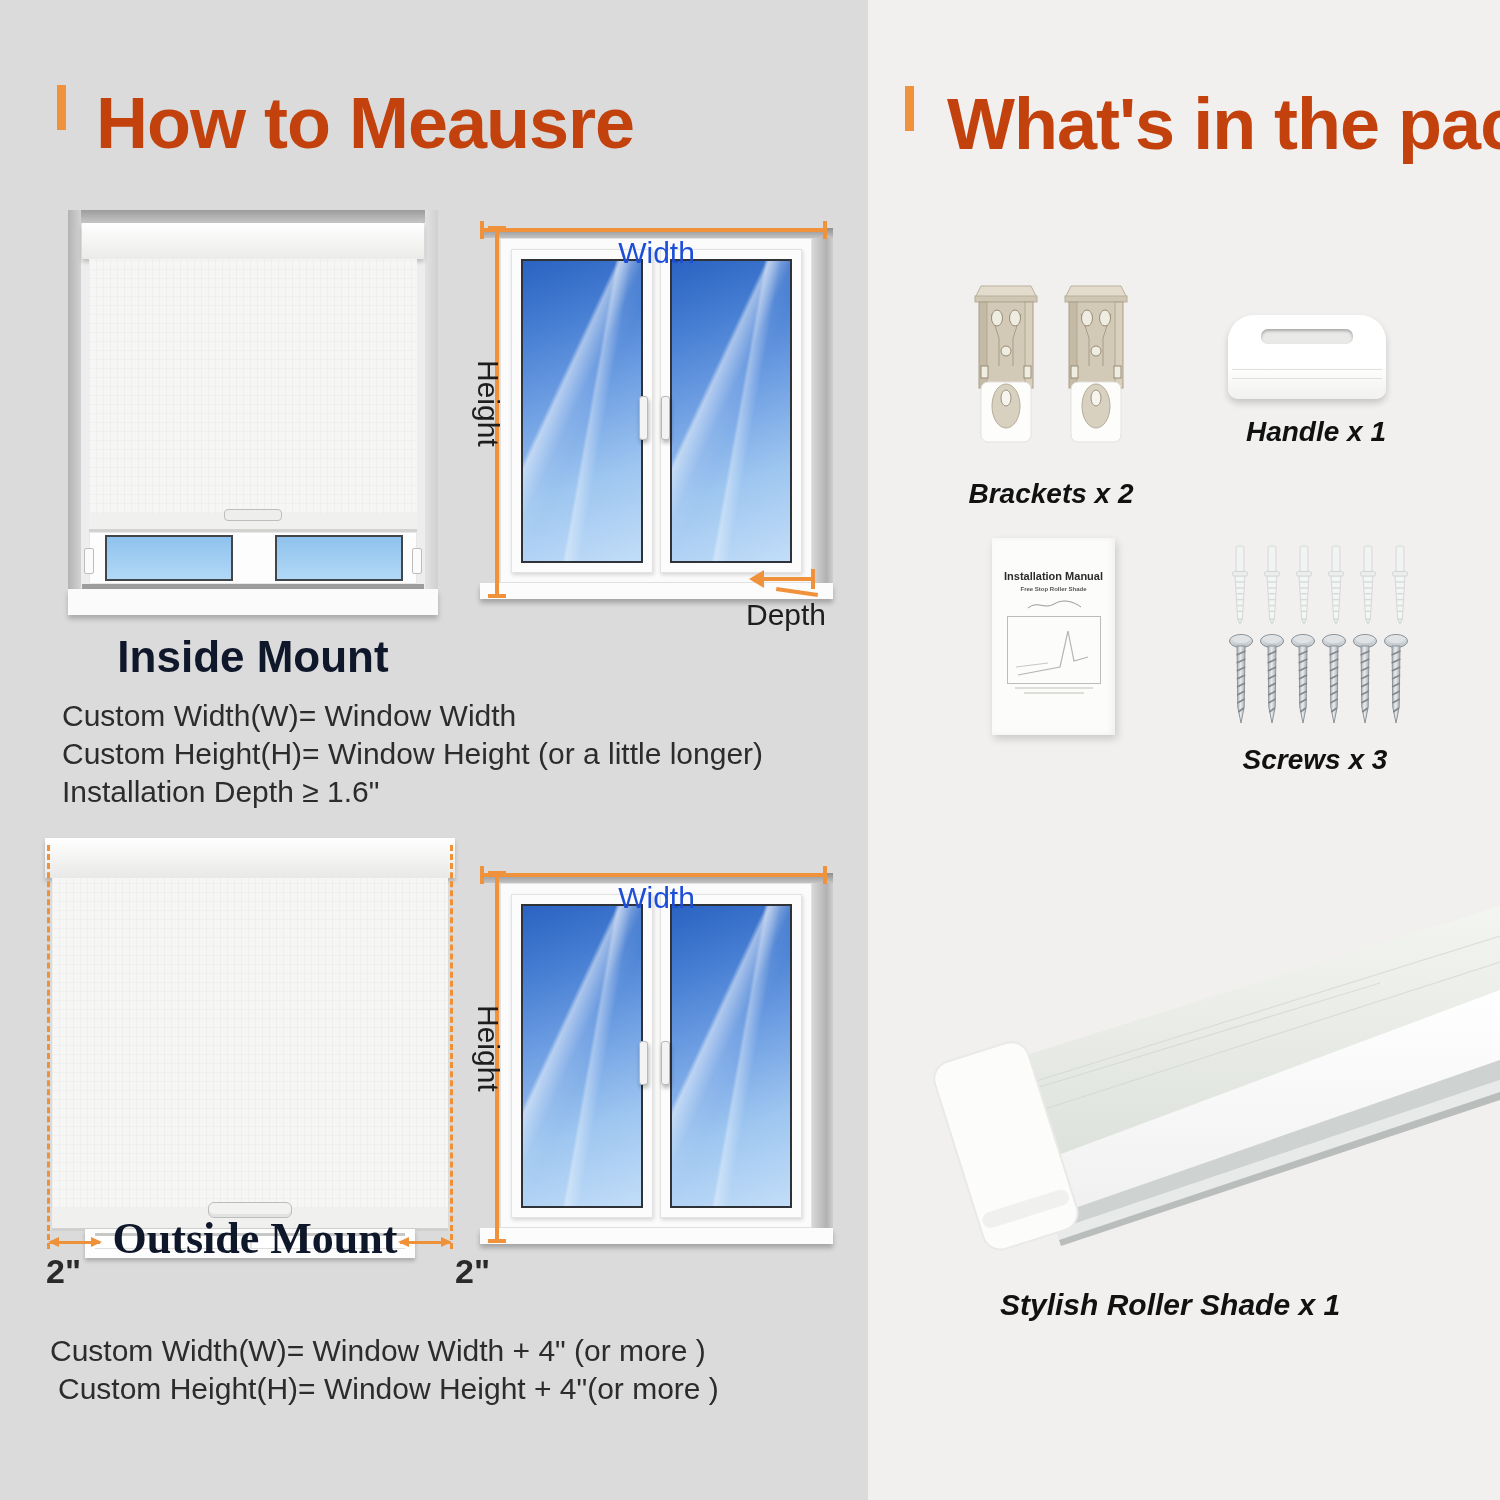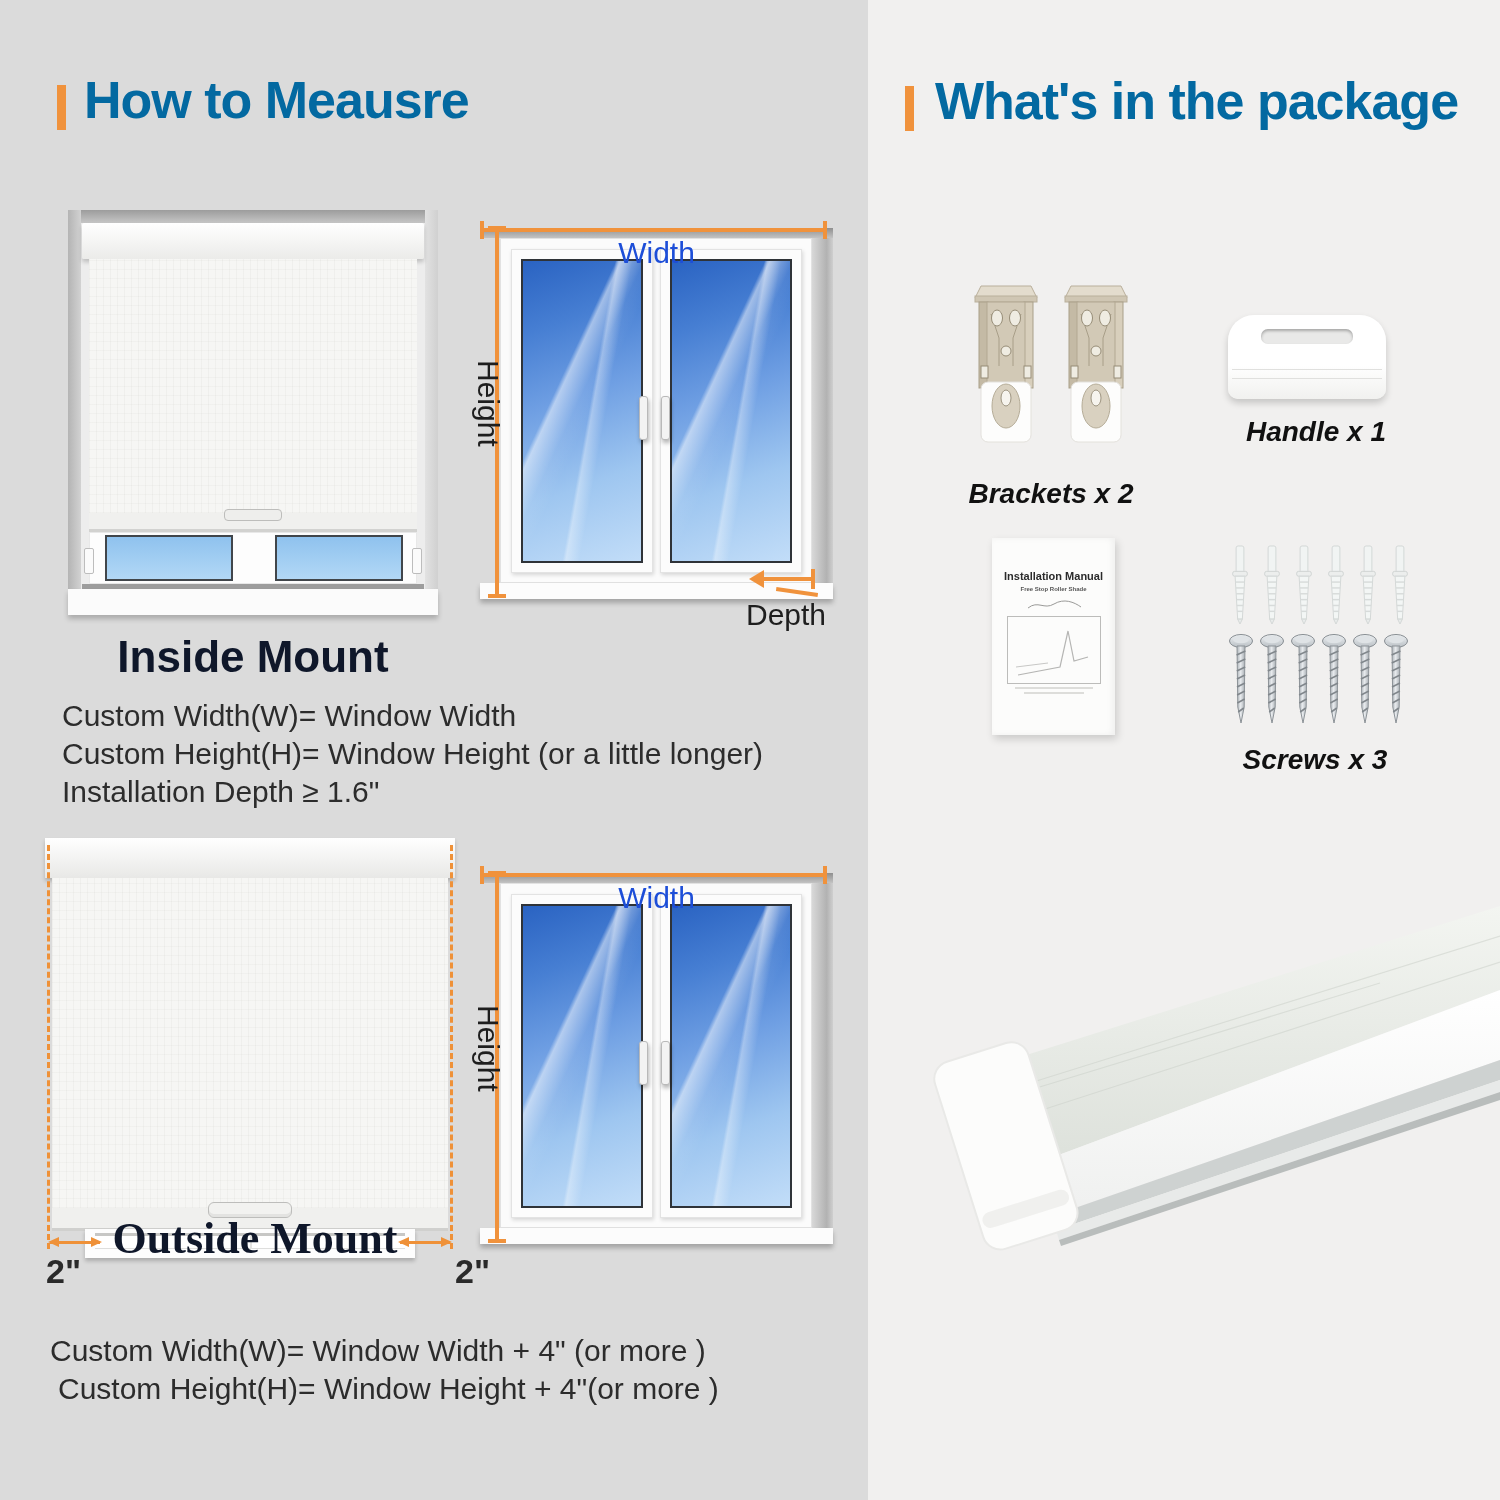--- a/index.html
+++ b/index.html
@@ -4,21 +4,21 @@
 <style>
   html,body{margin:0;padding:0;background:#9b9b9b;}
   .canvas{position:relative;width:1500px;height:1500px;overflow:hidden;
           font-family:"Liberation Sans",sans-serif;background:#dbdbdb;}
   .panel{position:absolute;top:0;height:1500px;}
   .panel-left{left:0;width:868px;background:#dbdbdb;}
   .panel-right{left:868px;width:632px;background:#f1f0ef;}
 
   
   .accent{position:absolute;width:9px;height:45px;background:#f0923c;}
-  .sec-title{position:absolute;margin:0;font-size:52px;font-weight:700;color:#0369a1;letter-spacing:-1px;white-space:nowrap;}
+  .sec-title{position:absolute;margin:12px;font-size:72px;font-weight:700;color:#c2410c;letter-spacing:-1px;white-space:nowrap;}
 
   
   .fig-inside{position:absolute;left:68px;top:210px;width:370px;height:405px;background:#ededed;}
   .rev-top{position:absolute;left:0;top:0;width:370px;height:13px;background:linear-gradient(180deg,#9c9c9c,#c6c6c6);}
   .rev-left{position:absolute;left:0;top:0;width:13px;height:392px;background:linear-gradient(90deg,#b4b4b4,#d2d2d2);}
   .rev-right{position:absolute;right:0;top:0;width:13px;height:392px;background:linear-gradient(270deg,#d0d0d0,#e2e2e2);}
   .cassette1{position:absolute;left:14px;top:13px;width:342px;height:36px;border-radius:2px;
              background:linear-gradient(180deg,#ffffff,#ebebe9);box-shadow:0 3px 4px rgba(0,0,0,.2);}
   .fabric{background-color:#f6f6f4;
           background-image:repeating-linear-gradient(90deg,rgba(150,150,140,.07) 0 1px,transparent 1px 7px),
@@ -364,14 +364,15 @@
     </g>
     <polygon points="160,284 620,112 620,182 172,338" fill="url(#gFrontFace)"></polygon>
     <polygon points="172,338 620,182 620,202 176,352" fill="#ced2d1"></polygon>
     <polygon points="176,352 620,202 620,214 179,362" fill="#e8eae9"></polygon>
     <polygon points="179,362 620,214 620,222 181,368" fill="#b9bdbc"></polygon>
     <g transform="rotate(-17.5 125 265)">
       <rect x="76" y="170" width="98" height="196" rx="18" fill="#fcfcfb" stroke="#e9e9e7" stroke-width="2"></rect>
       <rect x="80" y="326" width="90" height="16" rx="8" fill="#ededeb" opacity=".85"></rect>
     </g>
   </svg>
+  <div class="part-label" style="left:1000px;top:1288px;width:332px;font-size:30px;">Stylish Roller Shade x 1</div>
 
 </div>
 
 </body></html>

